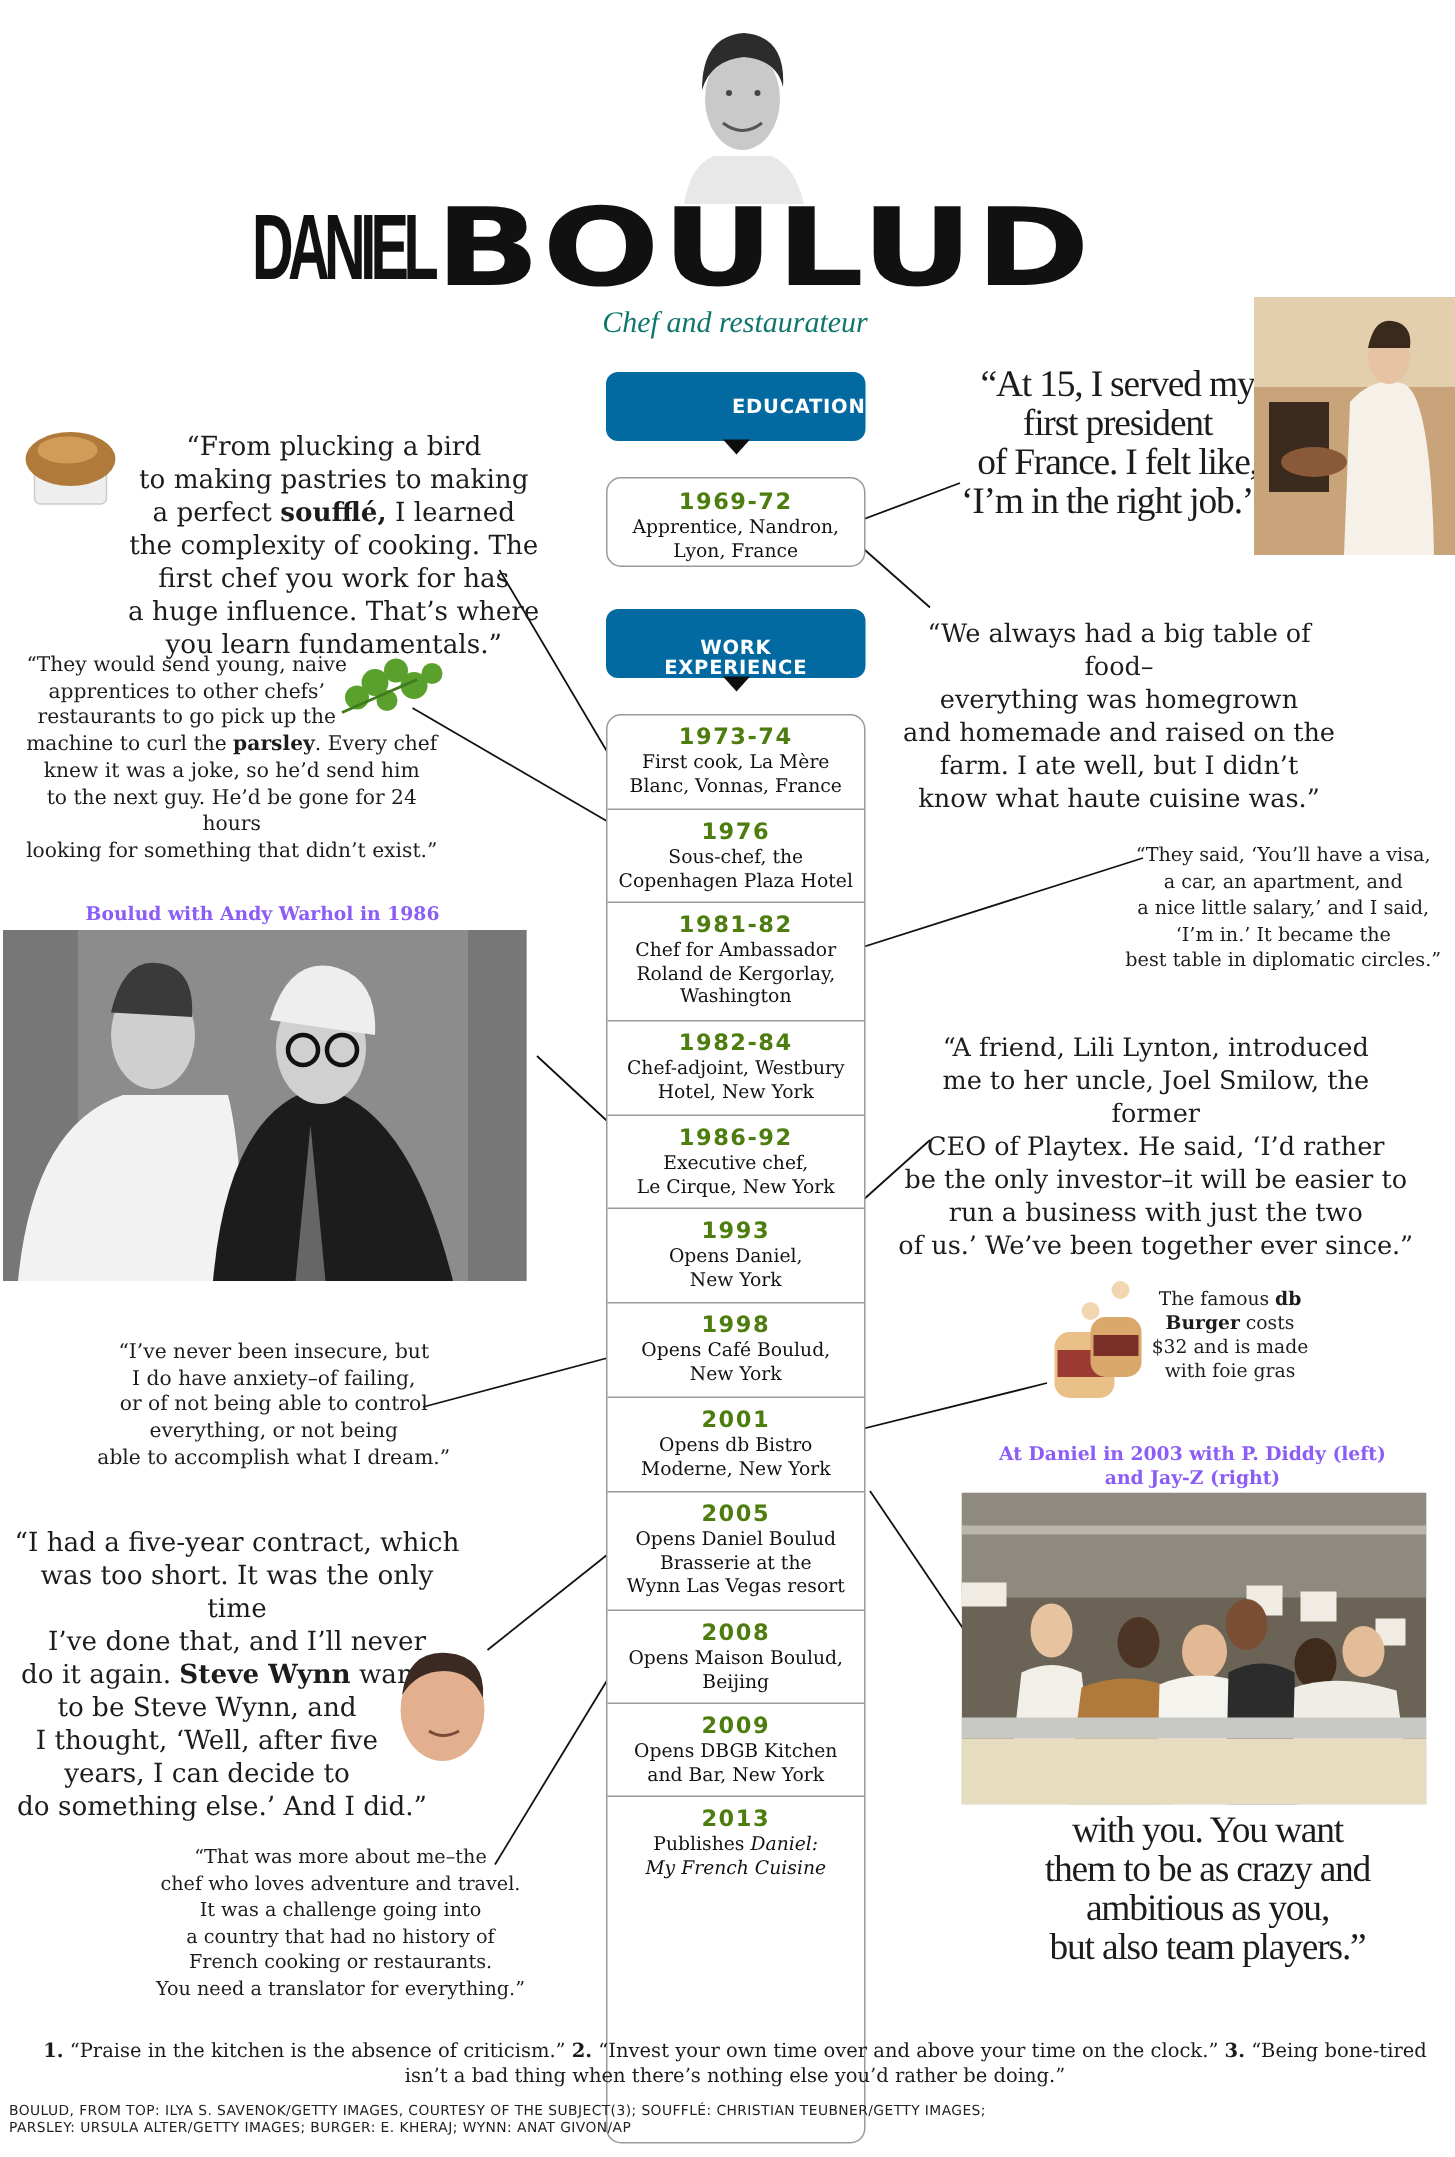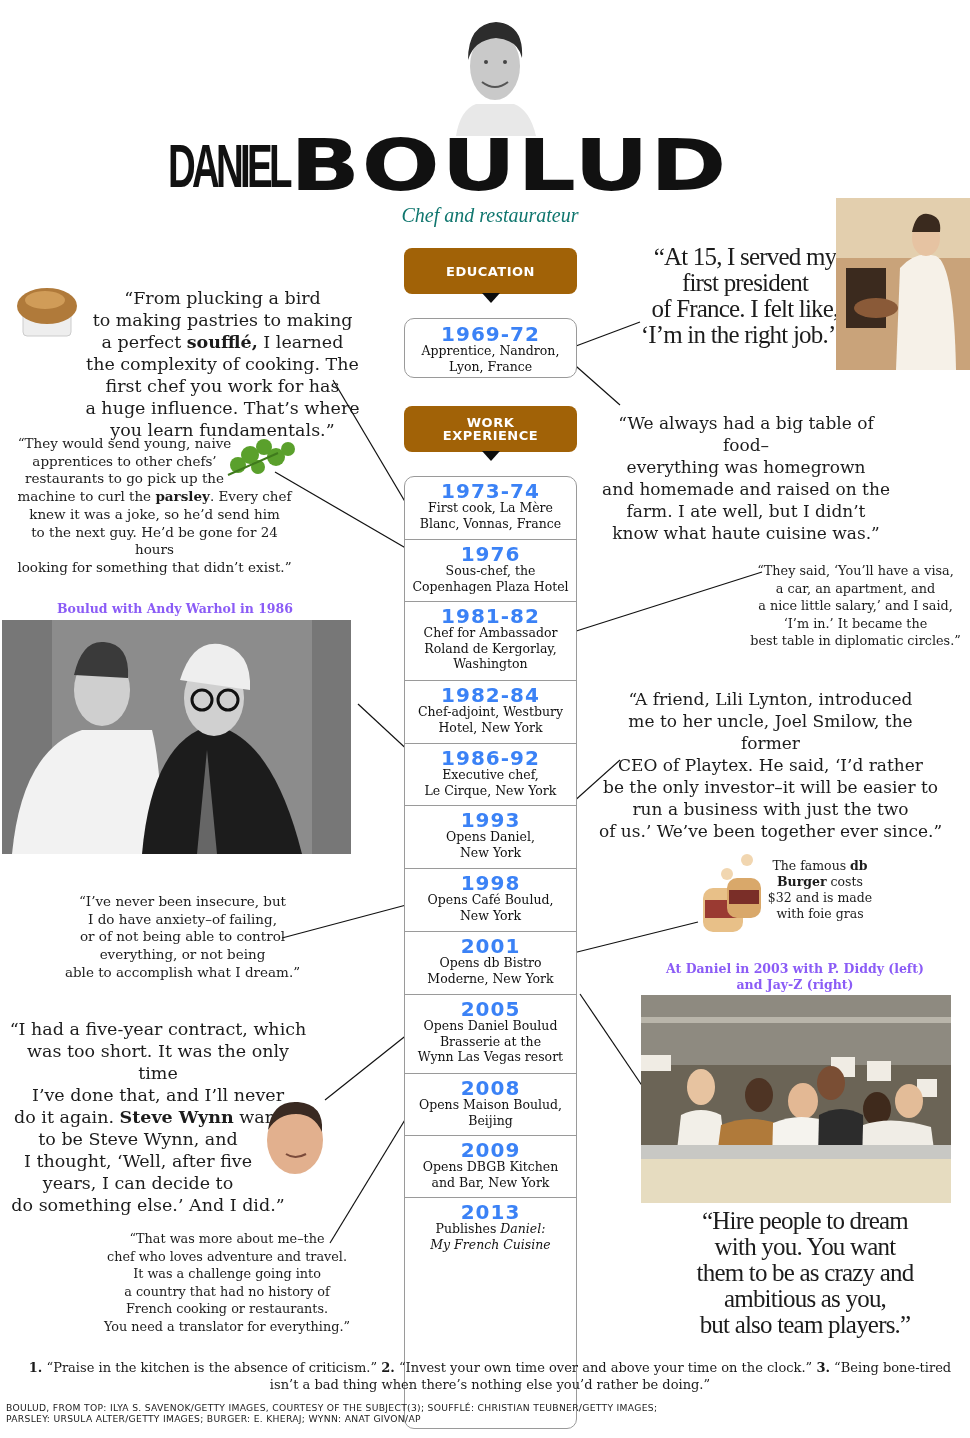--- a/index.html
+++ b/index.html
@@ -9,28 +9,28 @@
   .serif { font-family: "Liberation Serif", "DejaVu Serif", serif; }
   .center { text-align: center; }
 
   
   .portrait { left: 446px; top: 10px; width: 98px; height: 126px; }
   .title-daniel { left: 168px; top: 136px; font-family: "Liberation Sans", sans-serif; font-weight: 700; font-size: 62px; letter-spacing: -6px; transform: scaleX(0.62); transform-origin: left top; line-height: 60px; color: #111; }
   .title-boulud { left: 290px; top: 134px; font-family: "DejaVu Sans", sans-serif; font-weight: 900; font-size: 72px; letter-spacing: 1px; transform: scaleX(1.28); transform-origin: left top; line-height: 62px; color: #111; }
   .subtitle { left: 370px; top: 204px; width: 240px; font-style: italic; font-size: 20px; color: #0f766e; }
 
   
-  .pill { background: #a16207; color: #fff; border-radius: 8px; font-family: "DejaVu Sans", sans-serif; font-weight: 700; font-size: 13px; letter-spacing: 0.5px; text-align: center; display: flex; align-items: center; justify-content: center; line-height: 13px; }
+  .pill { background: #0369a1; color: #fff; border-radius: 8px; font-family: "DejaVu Sans", sans-serif; font-weight: 700; font-size: 13px; letter-spacing: 0.5px; text-align: center; display: flex; align-items: center; justify-content: flex-end; line-height: 13px; }
   .pill::after { content: ""; position: absolute; left: 50%; bottom: -9px; margin-left: -9px; border-left: 9px solid transparent; border-right: 9px solid transparent; border-top: 10px solid #0d0d0d; }
 
   
   .tl-box { border: 1px solid #9a9a9a; border-radius: 10px; background: #fff; }
   .tl-item { position: absolute; left: 0; width: 100%; text-align: center; border-top: 1px solid #9a9a9a; padding-top: 6px; }
   .tl-item.first { border-top: none; }
-  .year { font-family: "DejaVu Sans", sans-serif; font-weight: 900; font-size: 20px; letter-spacing: 1px; line-height: 17px; color: #3b82f6; }
+  .year { font-family: "DejaVu Sans", sans-serif; font-weight: 900; font-size: 15px; letter-spacing: 1px; line-height: 17px; color: #4d7c0f; }
   .desc { font-family: "DejaVu Serif", serif; font-size: 12.5px; line-height: 15.5px; color: #111; }
   .desc i { font-style: italic; }
 
   
   .q { font-family: "DejaVu Serif", serif; color: #1c1c1c; text-align: center; }
   .q-lg { font-size: 17.5px; line-height: 22px; }
   .q-md { font-size: 13.5px; line-height: 17.7px; }
   .q-sm { font-size: 12.8px; line-height: 17.5px; }
   .q-disp { font-family: "Liberation Serif", serif; font-size: 25px; line-height: 26px; letter-spacing: -0.8px; }
   .caption { font-family: "DejaVu Serif", serif; font-weight: 700; font-size: 12.5px; color: #8b5cf6; }
@@ -339,21 +339,20 @@
     <path d="M70 208 L80 130 Q110 118 140 130 L140 208Z" fill="#b07a3a"></path>
     <path d="M130 208 L132 128 Q160 116 190 128 L192 208Z" fill="#f5f3ee"></path>
     <path d="M176 208 L178 120 Q200 108 222 120 L224 208Z" fill="#2c2c2c"></path>
     <path d="M220 208 L222 130 Q250 120 290 132 L300 208Z" fill="#f0ede6"></path>
     <rect x="0" y="150" width="310" height="14" fill="#c8c8c4"></rect>
     <rect x="0" y="164" width="310" height="44" fill="#e6dcc0"></rect>
   </svg>
 </div>
 
 <div class="abs q q-disp" style="left:670px;top:1208px;width:270px;">
-  <div>“Hire people to dream</div>
   <div>with you. You want</div>
   <div>them to be as crazy and</div>
   <div>ambitious as you,</div>
   <div>but also team players.”</div>
 </div>
 
 <div class="abs lessons">
   <b>1.</b>
   <span>“Praise in the kitchen is the absence of criticism.”</span>
   <b>2.</b>

